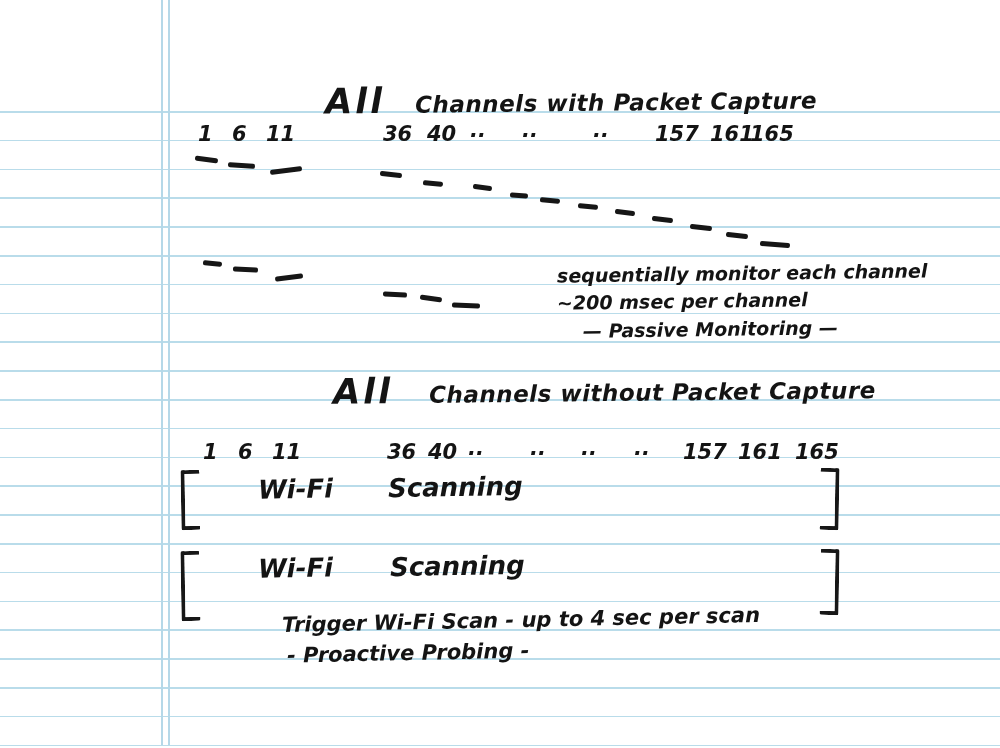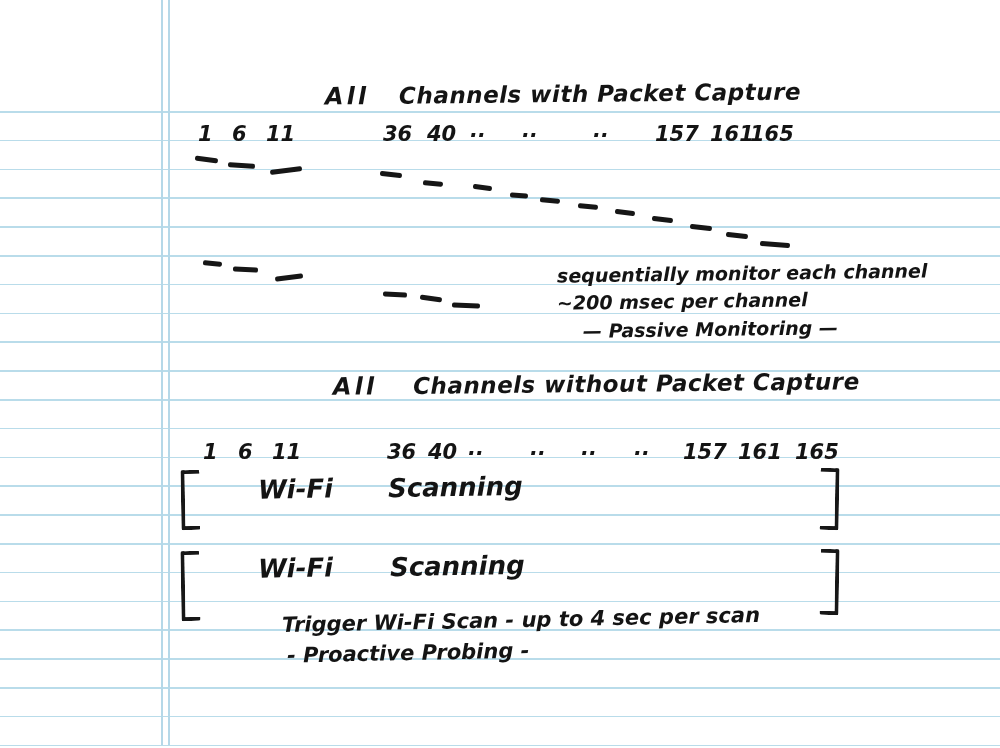--- a/index.html
+++ b/index.html
@@ -13,21 +13,21 @@
     background:repeating-linear-gradient(to bottom,#b9dcea 0 1.6px,transparent 1.6px 28.8px);
     pointer-events:none;
   }
   .vline{position:absolute;top:0;bottom:3px;width:2px;background:#b5d8e8;}
   .vline.v1{left:161px;}
   .vline.v2{left:168px;}
 
   
   .hw{position:absolute;color:#141414;font-style:italic;font-weight:bold;white-space:nowrap;line-height:1;}
   .title{display:flex;align-items:baseline;transform:rotate(-0.6deg);}
-  .title .w1{font-size:24px;letter-spacing:3px;font-style:italic;}
+  .title .w1{font-size:35px;letter-spacing:3px;font-style:italic;}
   .title .rest{font-size:23px;letter-spacing:0.5px;}
   .t1{left:325px;top:82px;}
   .t1 .w1{margin-right:30px;}
   .t2{left:333px;top:372px;}
   .t2 .w1{margin-right:36px;}
 
   .ch{position:absolute;font-size:21px;color:#141414;font-style:italic;font-weight:bold;line-height:1.2;}
 
   .dash{position:absolute;height:4.5px;background:#161616;border-radius:2px;}
 

